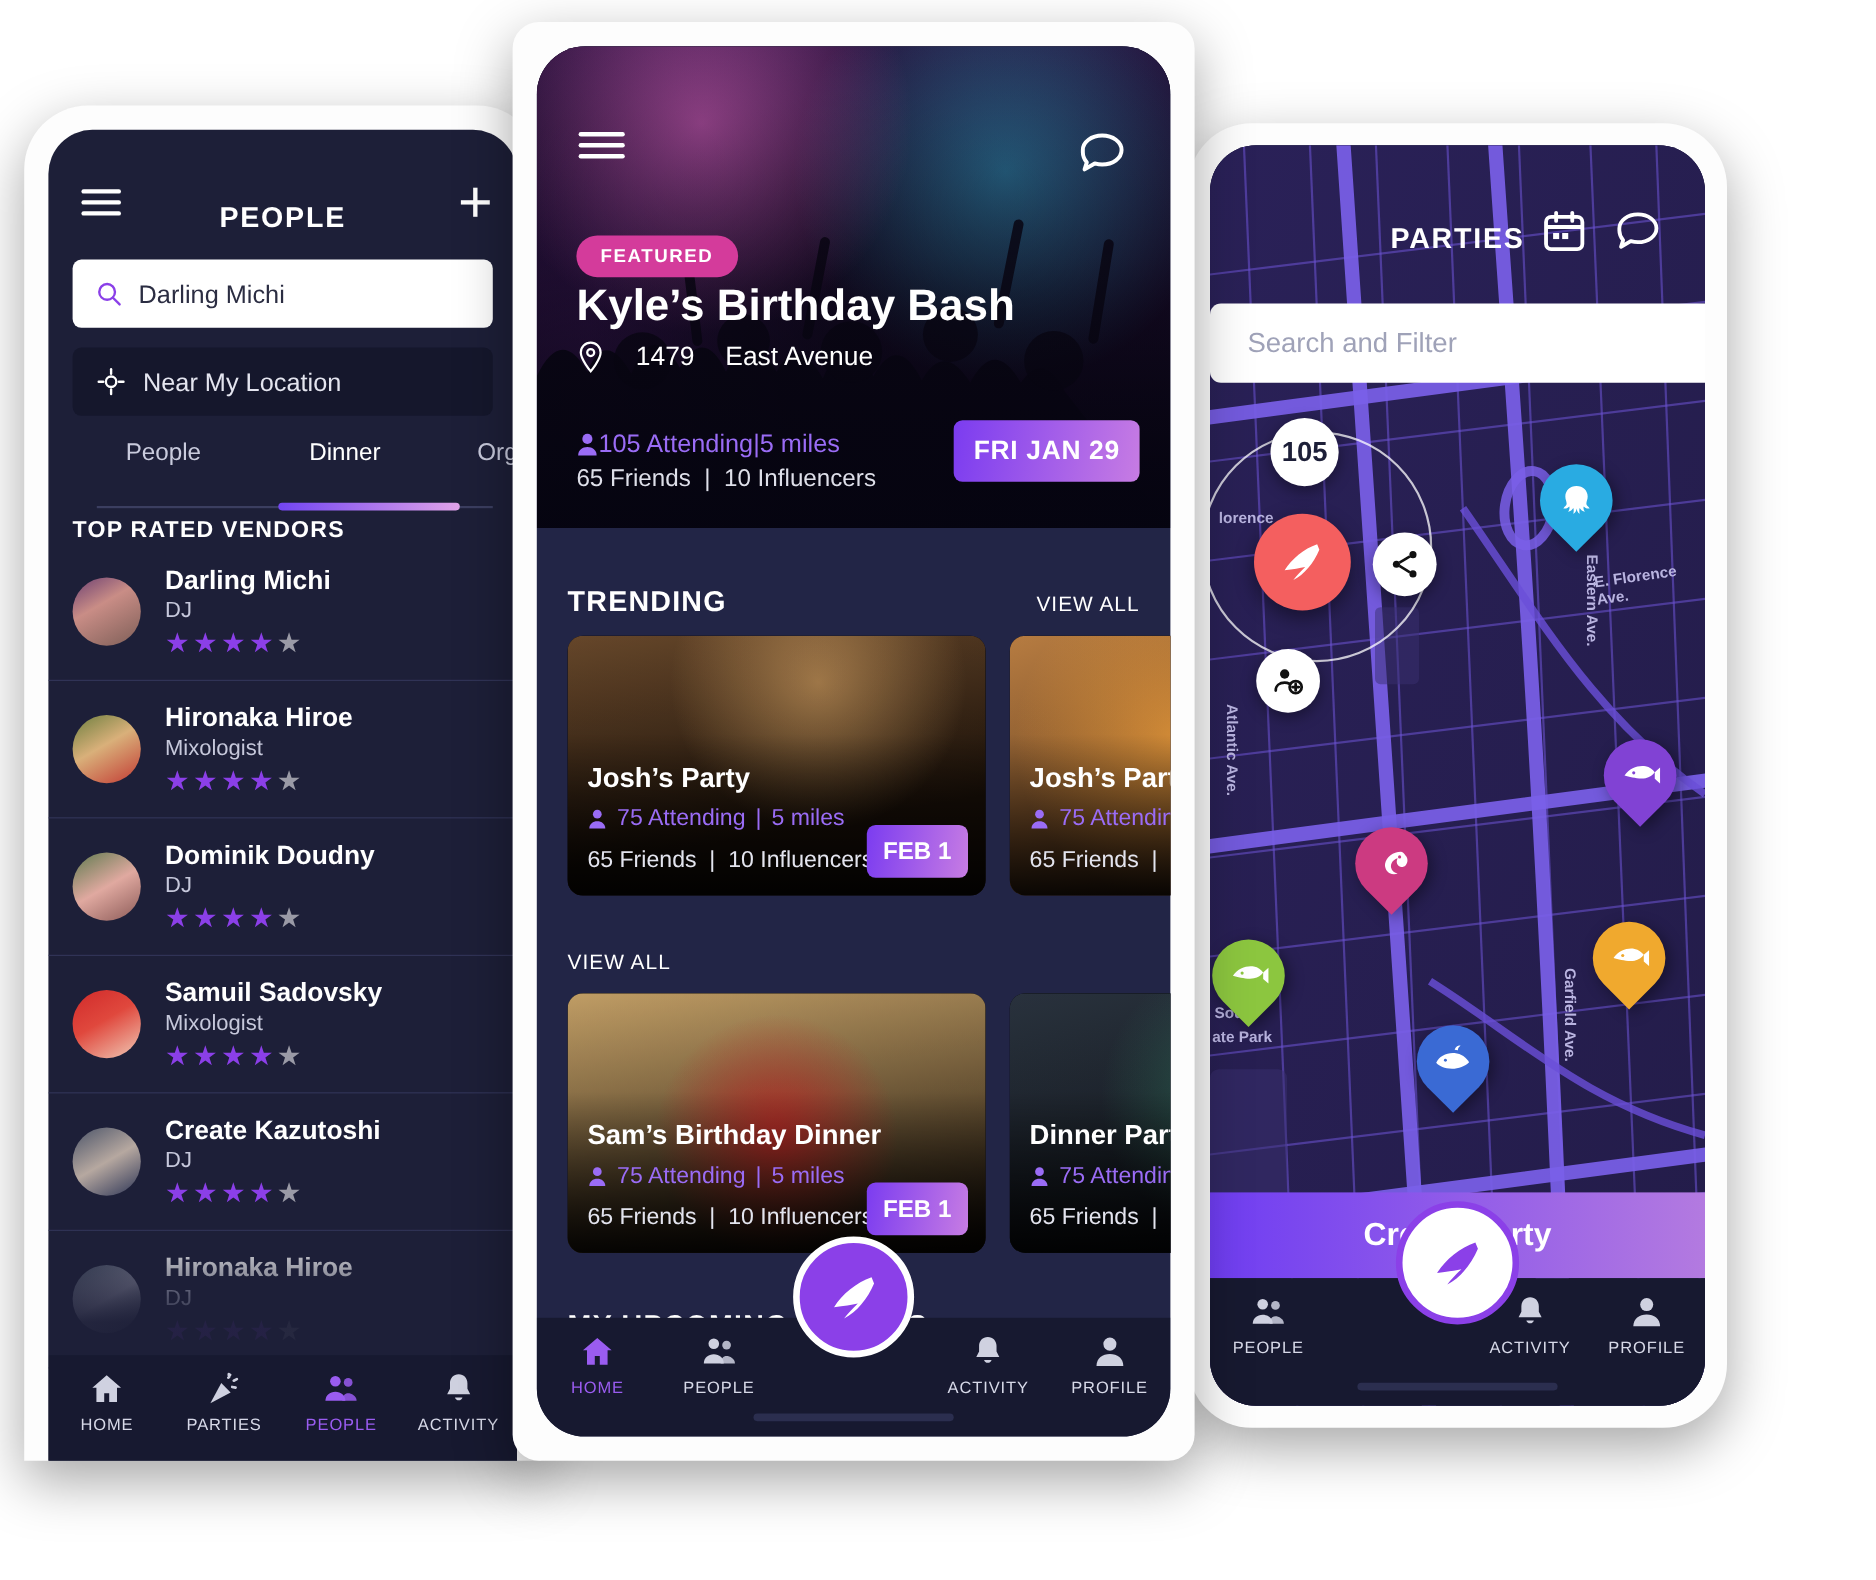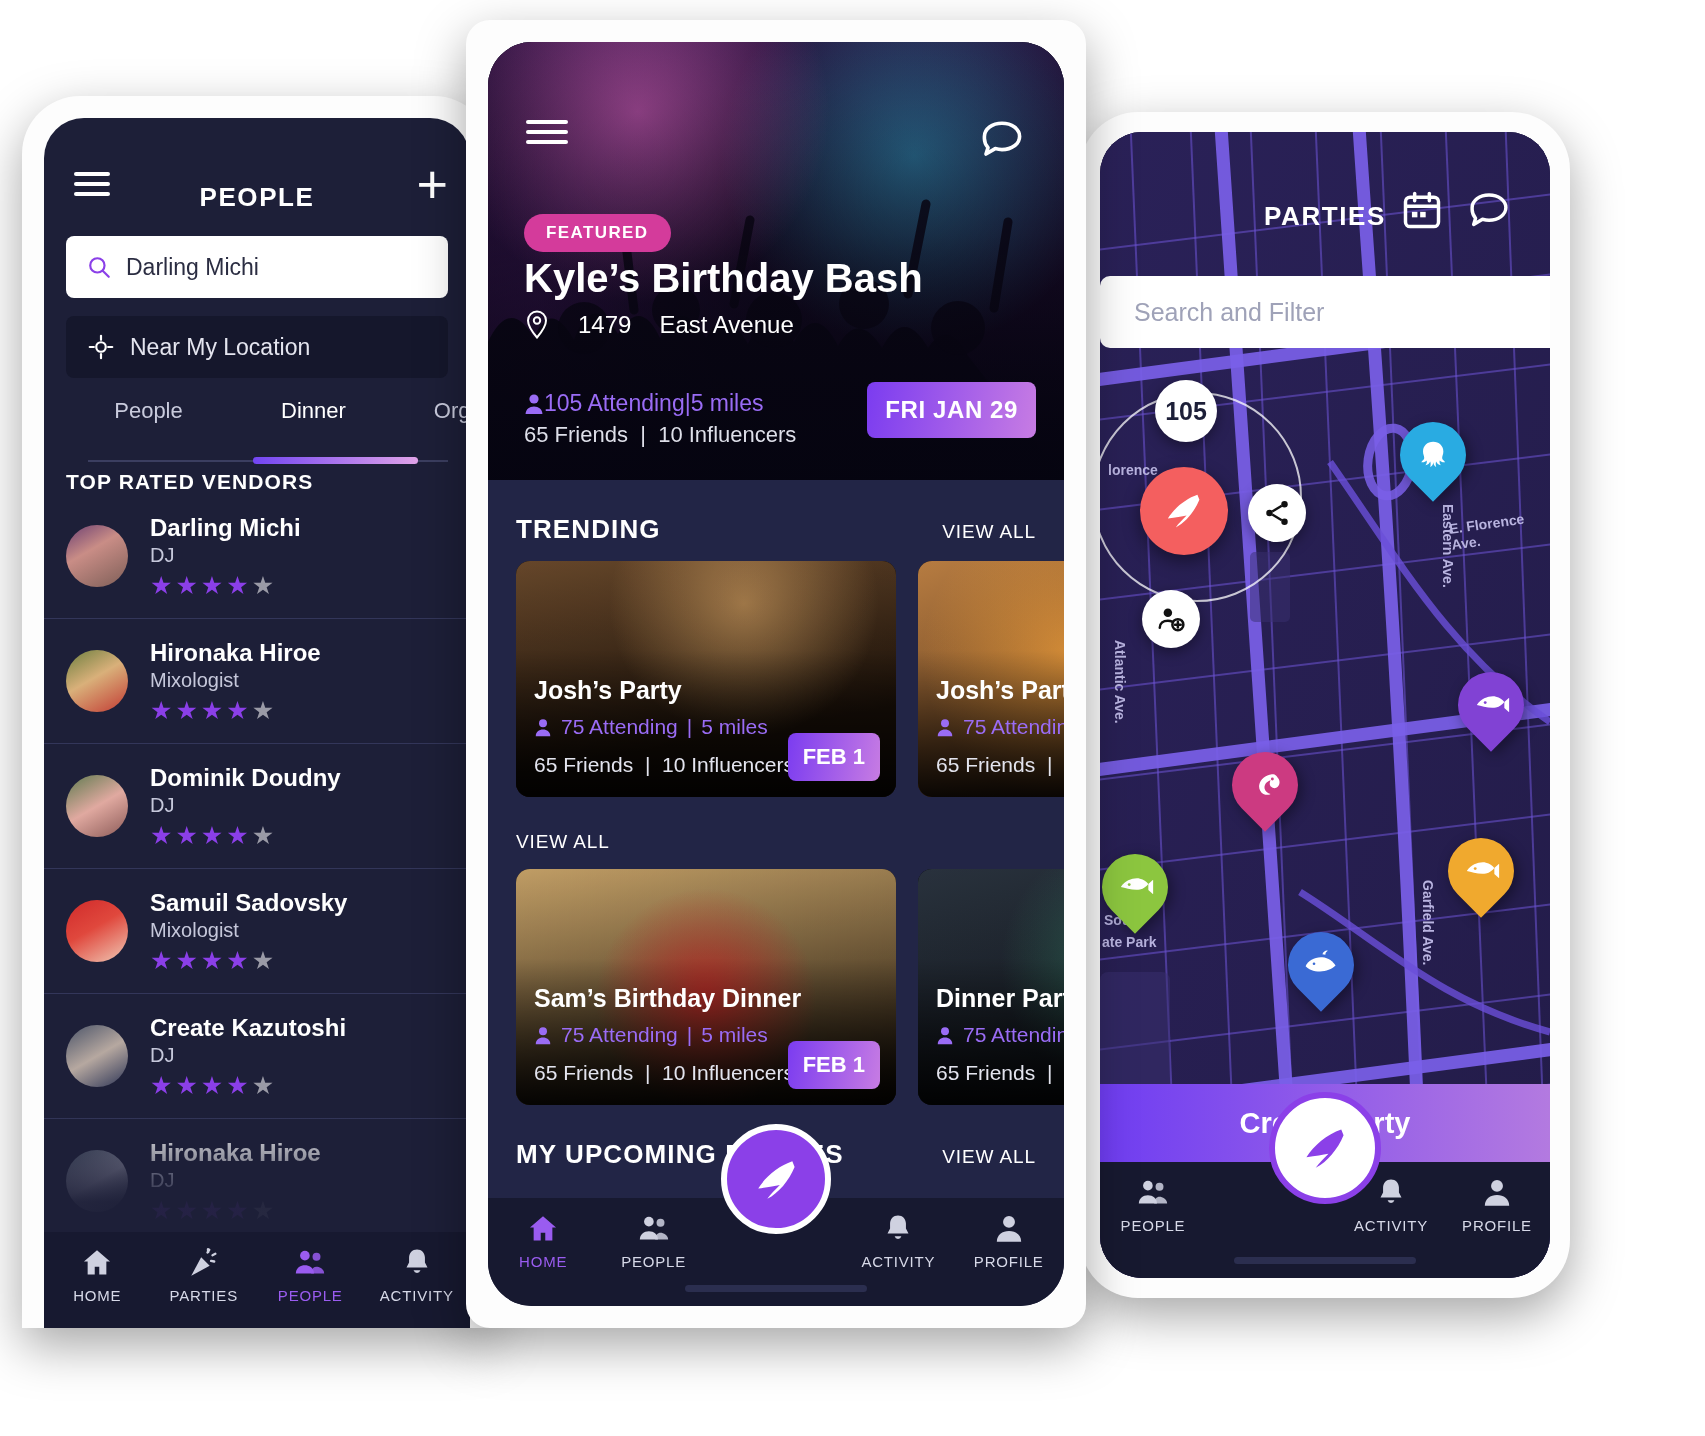--- a/index.html
+++ b/index.html
@@ -111,21 +111,21 @@
   #C-chat { position: absolute; right: 38px; top: 74px; width: 48px; height: 48px; }
   #C-badge { position:absolute; left: 36px; top: 172px; background: #d43b9b; color:#fff;
     padding: 9px 22px; border-radius: 20px; font-size: 17px; font-weight: bold; letter-spacing: 1.4px; }
   #C-title { position: absolute; left: 36px; top: 214px; color:#fff; font-weight: bold; font-size: 40px; }
   #C-addr { position: absolute; left: 36px; top: 268px; display:flex; align-items:center; gap:28px; color:#fff; font-size: 24px; }
   #C-meta1 { position:absolute; left: 36px; top: 348px; display:flex; align-items:center; color:#9a6cf5; font-size: 23px; }
   #C-meta2 { position:absolute; left: 36px; top: 380px; color:#dedfe9; font-size: 22px; }
   #C-date { position:absolute; right: 28px; top: 340px; padding: 14px 18px; border-radius: 8px;
     background: linear-gradient(100deg,#7b3cf0,#c77ce3); color:#fff; font-weight:bold; font-size: 24px; letter-spacing: .6px; }
 
-  .c-sect { display:flex; align-items:baseline; justify-content:space-between; padding: 34px 28px 16px; }
+  .c-sect { display:flex; align-items:baseline; justify-content:space-between; padding: 51px 28px 16px; }
   .c-sect h3 { color:#fff; font-size: 26px; letter-spacing: 1.1px; }
   .c-sect .va { color:#fff; font-size: 19px; letter-spacing: .9px; }
   .crow { display: flex; gap: 22px; padding-left: 28px; }
   .ccard { position: relative; width: 380px; height: 236px; border-radius: 14px; overflow: hidden; flex: none; background:#000; }
   .ccard .photo { position:absolute; inset:0; }
   .ccard .scrim { position:absolute; inset:0;
     background: linear-gradient(180deg, rgba(0,0,0,.05) 38%, rgba(0,0,0,.9) 100%); }
   .ccard .ct { position:absolute; left: 18px; bottom: 92px; color:#fff; font-weight:bold; font-size: 25px; }
   .ccard .cm1 { position:absolute; left: 18px; bottom: 58px; color:#9a6cf5; font-size: 21px; display:flex; align-items:center; gap:9px; }
   .ccard .cm2 { position:absolute; left: 18px; bottom: 20px; color:#e3e4ee; font-size: 21px; }

